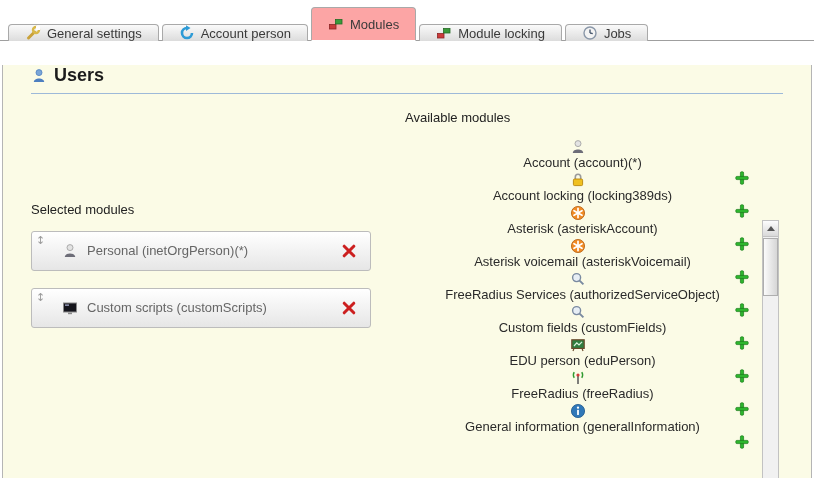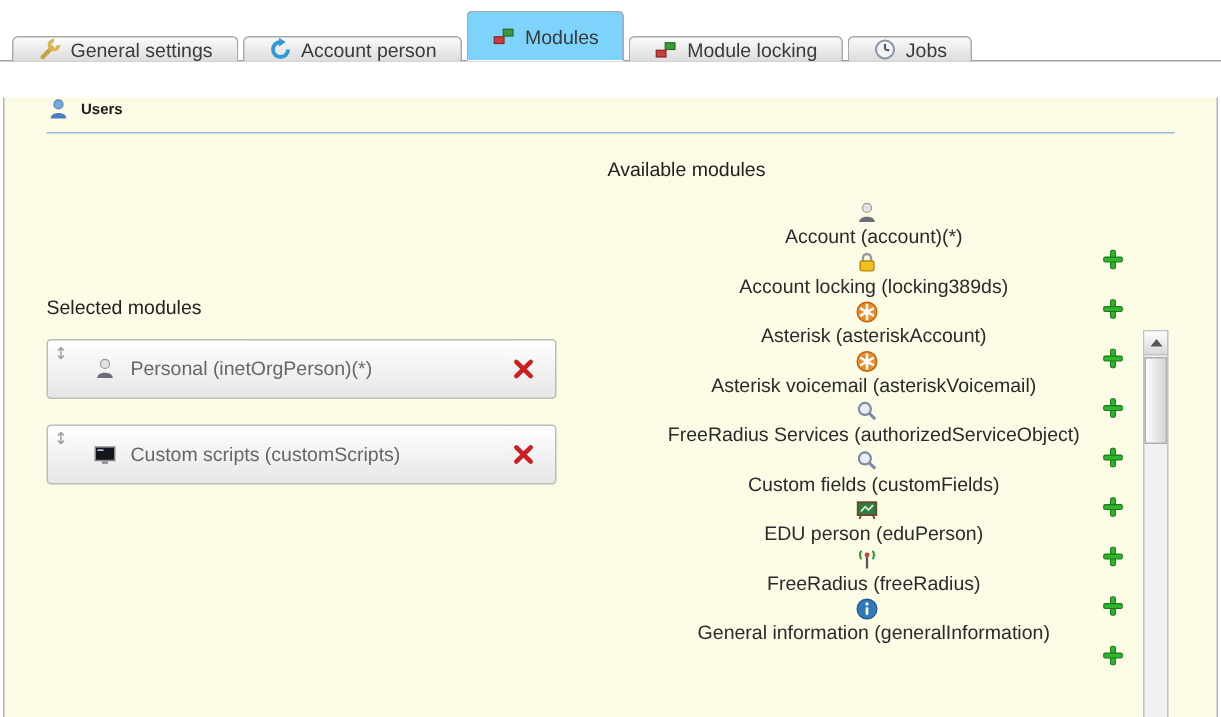--- a/index.html
+++ b/index.html
@@ -36,21 +36,21 @@
     border: 1px solid #a9a9a9;
     border-bottom: none;
     border-radius: 4px 4px 0 0;
     background: linear-gradient(#fafafa, #dcdcdc);
     color: #3a3a3a;
     cursor: pointer;
     white-space: nowrap;
     margin-bottom: -1px;
   }
   .tab.active {
-    background: #7dd3fc;
+    background: #fca5a5;
     height: 34px;
     border-bottom: 1px solid #ffffff;
     z-index: 2;
   }
   .tab .ticon { display:inline-flex; width:16px; height:16px; }
 
   
   .panel {
     margin: 0 2px;
     height: 426px;
@@ -60,21 +60,21 @@
     position: relative;
   }
   .section-header {
     display: flex;
     align-items: center;
     gap: 7px;
     margin: 24px 28px 0 28px;
     padding-bottom: 7px;
     border-bottom: 1px solid #9db9d9;
   }
-  .section-header .stitle { font-weight: bold; font-size: 10px; color:#1c1c1c; }
+  .section-header .stitle { font-weight: bold; font-size: 18px; color:#1c1c1c; }
 
   .columns { display: flex; margin: 16px 0 0 28px; align-items: center; }
   .col-left  { width: 352px; }
   .col-right { flex: 1; margin-left: 22px; position: relative; padding-right: 60px; }
   .col-title { color:#222; margin-bottom: 14px; }
 
   
   .sel-item {
     position: relative;
     display: flex;

